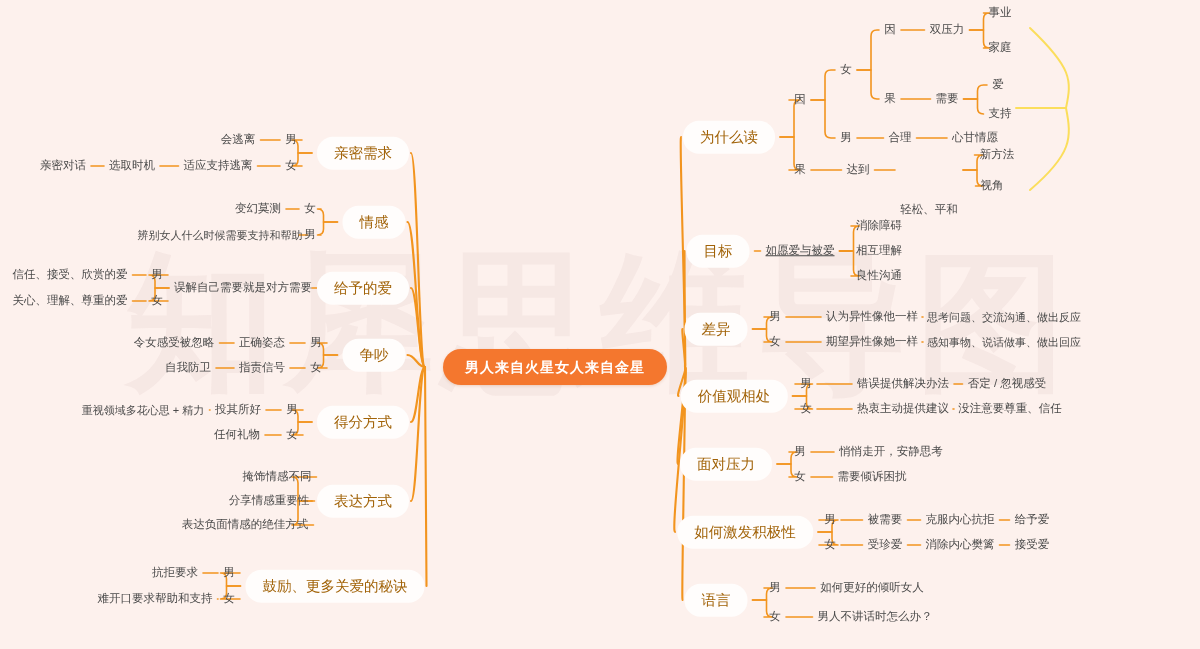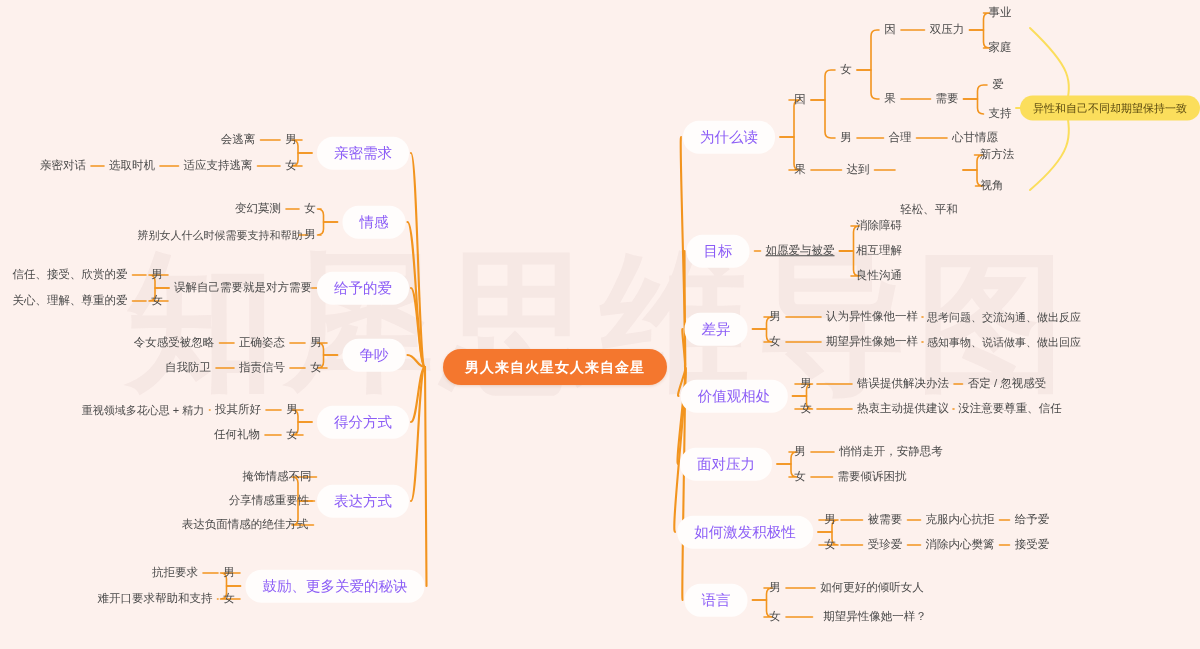--- a/index.html
+++ b/index.html
@@ -23,21 +23,21 @@
   }
   .node .lbl{display:block;}
   
   .n-root{
     background:#F4772E;color:#fff;border-radius:18px;
     padding:11px 22px;font-size:14px;font-weight:bold;letter-spacing:1px;
     box-shadow:0 1px 3px rgba(190,110,60,.25);
   }
   
   .n-l1{
-    background:#FFFDFC;color:#8b5cf6;border-radius:16px;
+    background:#FFFDFC;color:#a16207;border-radius:16px;
     padding:9px 17px;font-size:14.5px;
     box-shadow:0 0 0 0 rgba(0,0,0,0);
   }
   
   .n-txt{color:#4a4a4a;font-size:11.5px;}
   .n-txt.sm{font-size:11px;}
   
   .n-note{
     background:#FBDE5C;color:#5b4a10;border-radius:13px;
     padding:7px 13px;font-size:11px;
@@ -315,21 +315,21 @@
       <div class="node n-txt" style="left: 775px; top: 588px;">
         <span class="lbl">男</span>
       </div>
       <div class="node n-txt" style="left: 872px; top: 588px;">
         <span class="lbl">如何更好的倾听女人</span>
       </div>
       <div class="node n-txt" style="left: 775px; top: 617px;">
         <span class="lbl">女</span>
       </div>
       <div class="node n-txt" style="left: 875px; top: 617px;">
-        <span class="lbl">期望异性像她一样？</span>
+        <span class="lbl">男人不讲话时怎么办？</span>
       </div>
       <div class="node n-l1" style="left: 363px; top: 153px;">
         <span class="lbl">亲密需求</span>
       </div>
       <div class="node n-txt" style="left: 291px; top: 140px;">
         <span class="lbl">男</span>
       </div>
       <div class="node n-txt" style="left: 238px; top: 140px;">
         <span class="lbl">会逃离</span>
       </div>
@@ -443,17 +443,14 @@
       </div>
       <div class="node n-txt" style="left: 155px; top: 599px;">
         <span class="lbl">难开口要求帮助和支持</span>
       </div>
     </div>
 
   <div class="node n-root" id="root-node" style="left: 555px; top: 367px;">
     <span class="lbl">男人来自火星女人来自金星</span>
   </div>
 
-  <div class="node n-note" id="callout-node" style="left: 1110px; top: 108px;">
-    <span class="lbl">异性和自己不同却期望保持一致</span>
-  </div>
 
 </div>
 
 </body></html>

